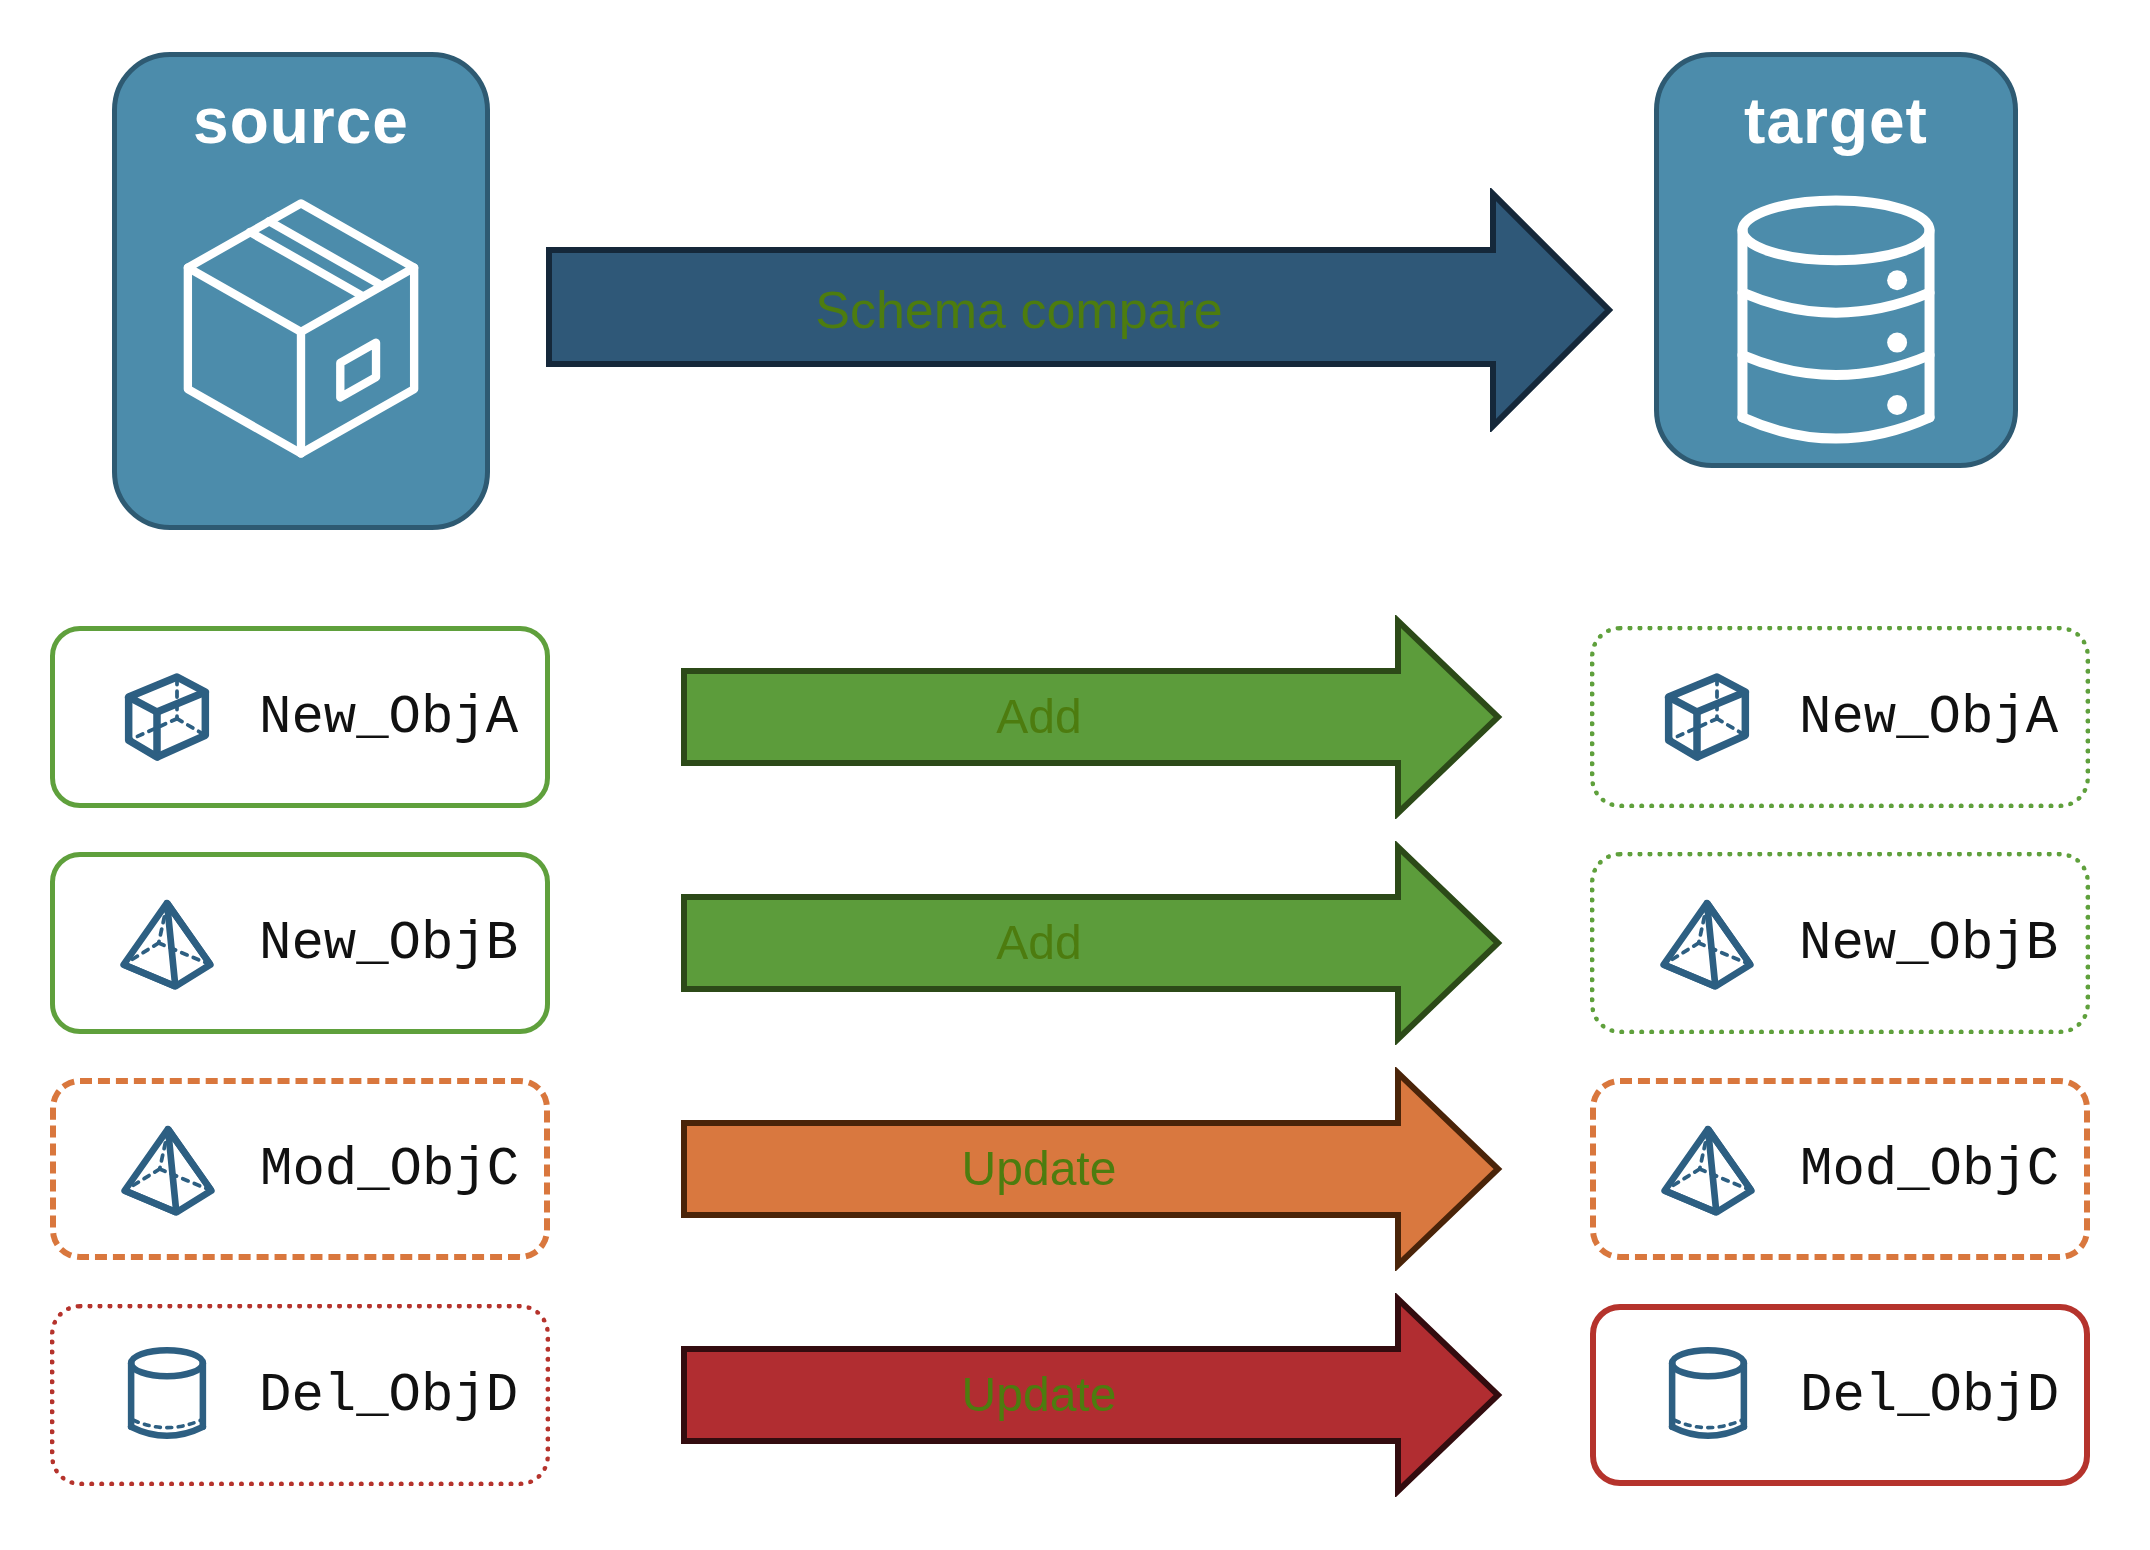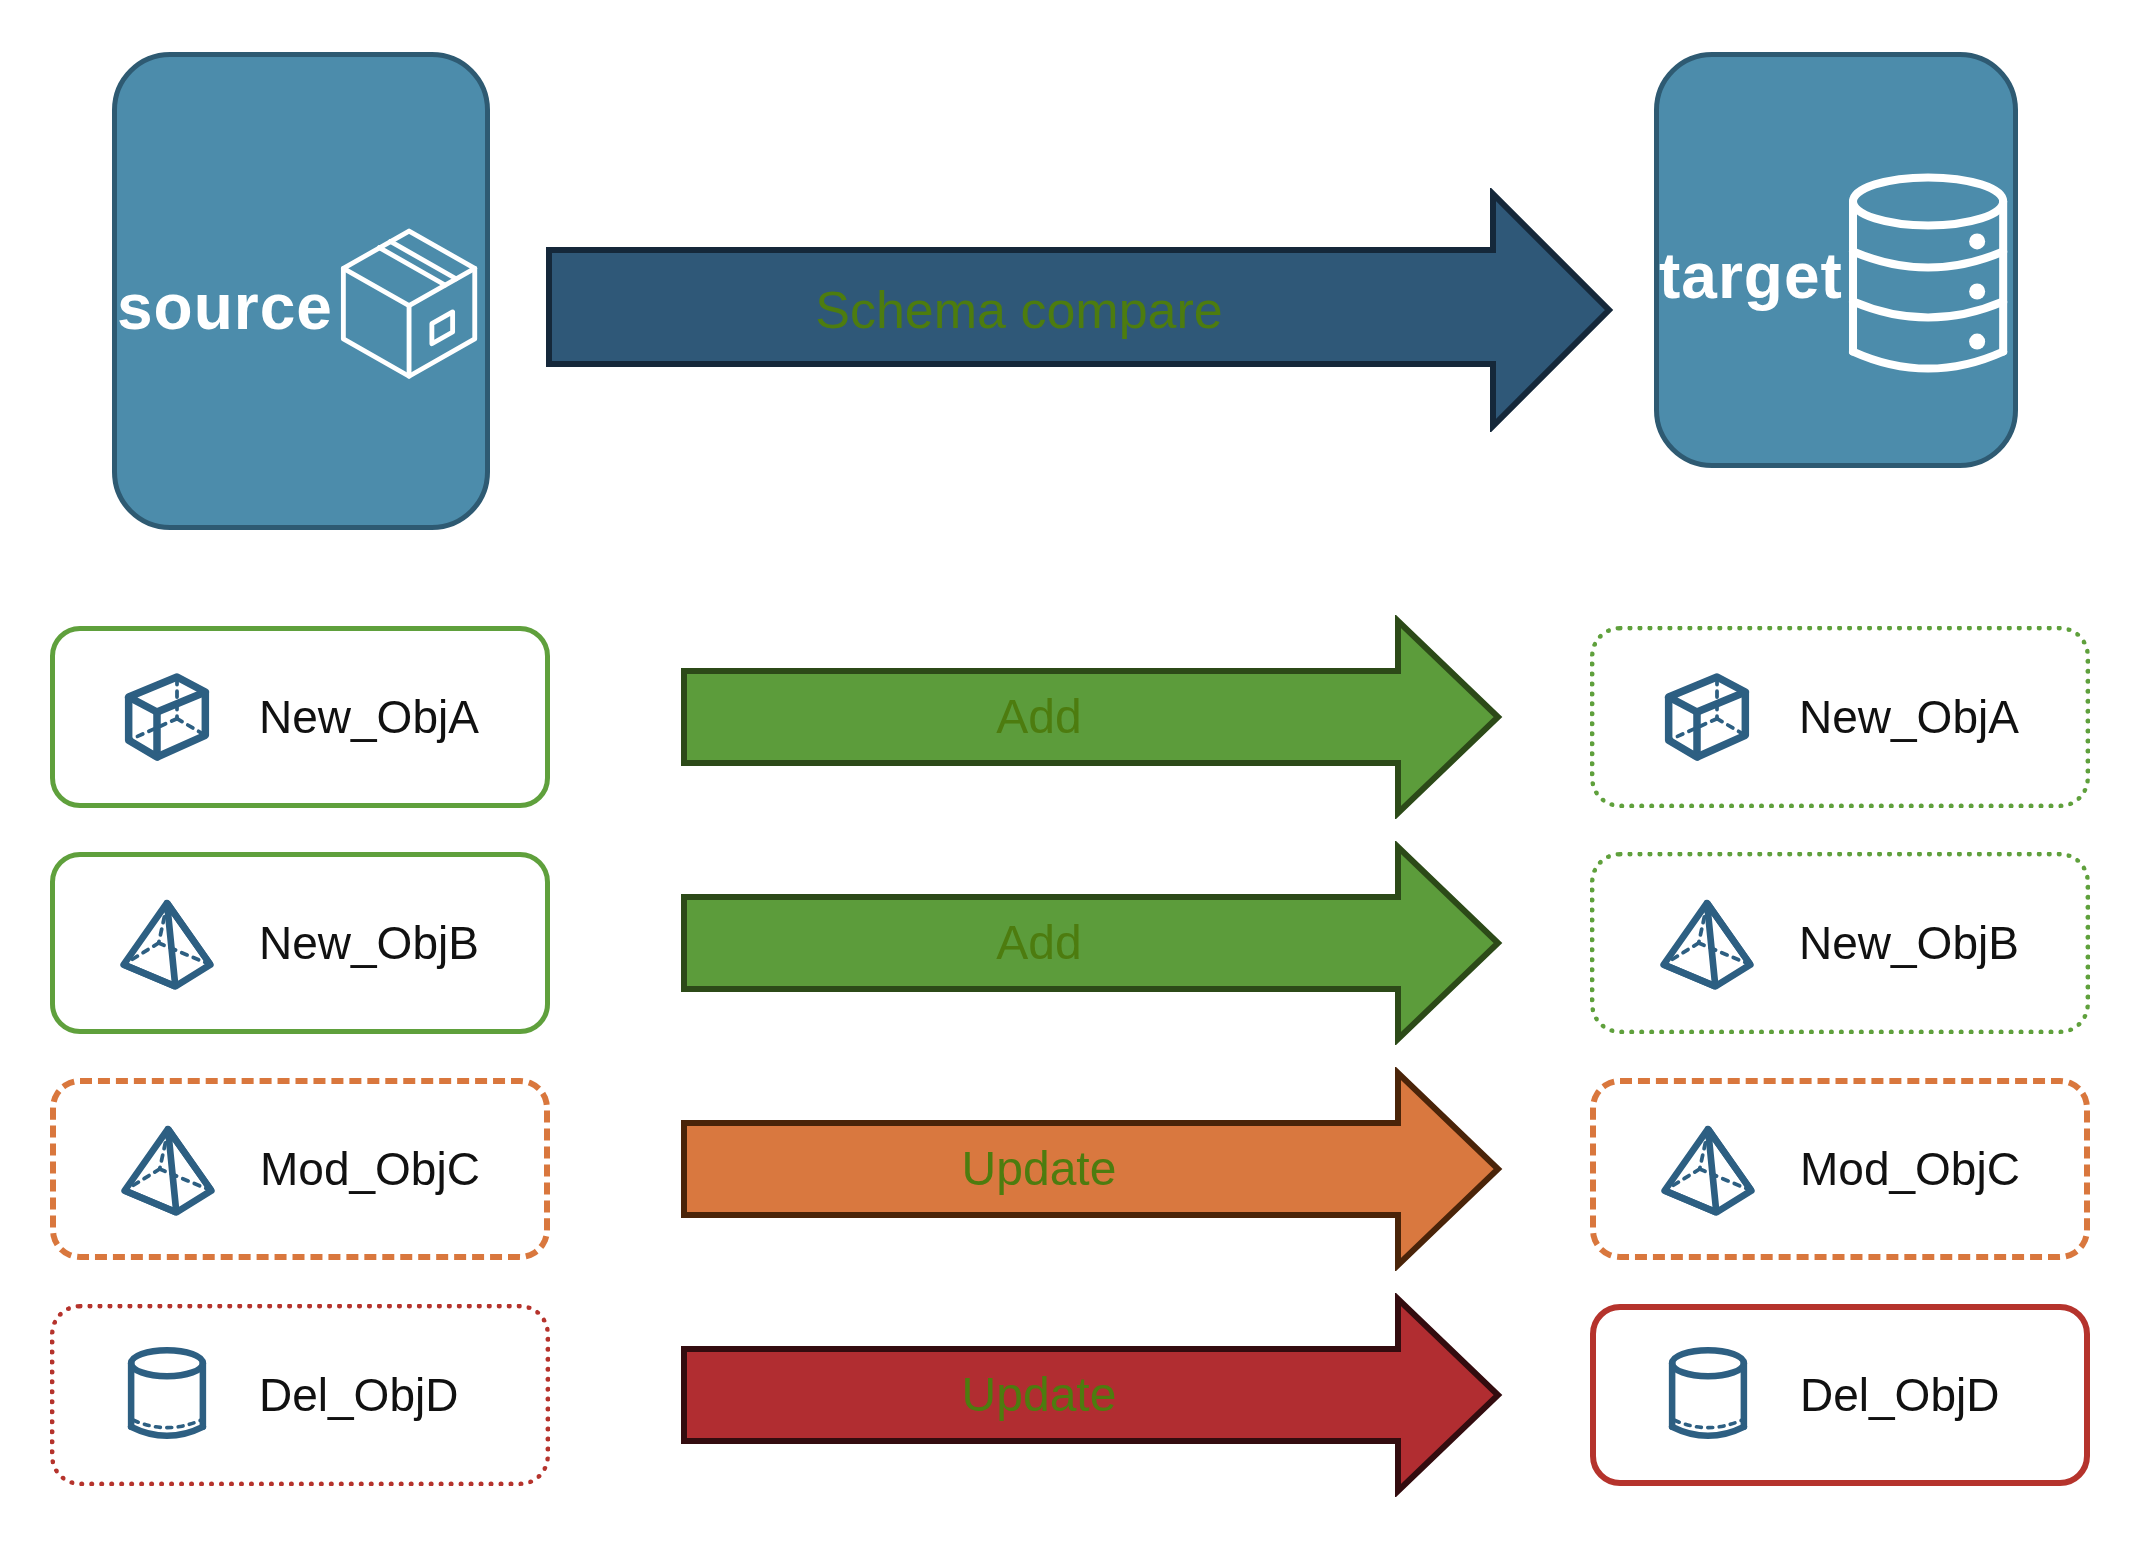--- a/index.html
+++ b/index.html
@@ -5,21 +5,21 @@
   html,body { margin:0; padding:0; background:#ffffff; }
   .canvas {
     position:relative; width:2150px; height:1550px; background:#ffffff;
     font-family:"Liberation Sans", sans-serif; overflow:hidden;
   }
 
   
   .node {
     position:absolute; background:#4C8CAB; border:5px solid #2E5A72;
     border-radius:58px; box-sizing:border-box;
-    display:flex; flex-direction:row; align-items:center;
+    display:flex; flex-direction:column; align-items:center;
   }
   #source-node { left:112px; top:52px; width:378px; height:478px; }
   #target-node { left:1654px; top:52px; width:364px; height:416px; }
   .node-label {
     color:#ffffff; font-weight:bold; font-size:64px; margin-top:32px;
     letter-spacing:1px; line-height:1;
   }
   .node-icon { display:block; }
   .icon-package { width:262px; height:300px; margin-top:26px; }
   .icon-database { width:212px; height:300px; margin-top:38px; }
@@ -34,21 +34,21 @@
   .bx-right { left:1590px; }
   .r1 { top:626px; } .r2 { top:852px; } .r3 { top:1078px; } .r4 { top:1304px; }
 
   .b-green-solid  { border:5px solid  #5FA03C; }
   .b-green-dotted { border:5px dotted #5FA03C; }
   .b-orange-dashed{ border:6px dashed #D9773D; }
   .b-red-dotted   { border:5px dotted #B5332C; }
   .b-red-solid    { border:6px solid  #B5332C; }
 
   .obj-icon { width:100px; height:106px; flex:0 0 auto; }
-  .obj-label { font-size:46px; color:#111111; white-space:nowrap; }
+  .obj-label { font-size:54px; color:#111111; white-space:nowrap;font-family:Liberation Mono, monospace; }
 
   
   .flow-arrow { position:absolute; left:680px; width:824px; height:204px; }
   .a1 { top:615px; } .a2 { top:841px; } .a3 { top:1067px; } .a4 { top:1293px; }
   .flow-arrow svg, #main-arrow svg { position:absolute; inset:0; width:100%; height:100%; }
   .arrow-label {
     position:absolute; left:0; top:0; width:718px; height:100%;
     display:flex; align-items:center; justify-content:center;
     color:#4d7c0f; font-size:48px; line-height:1;
   }

